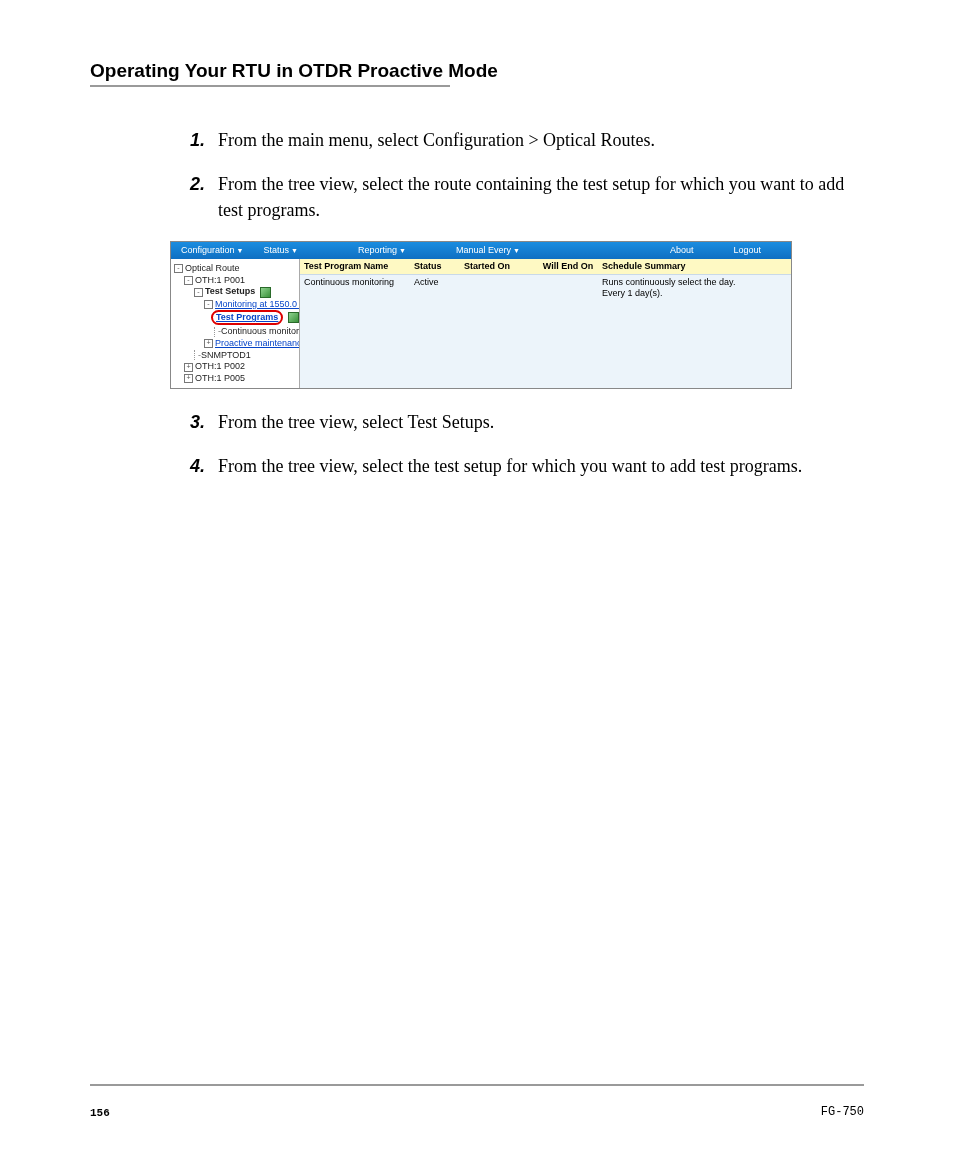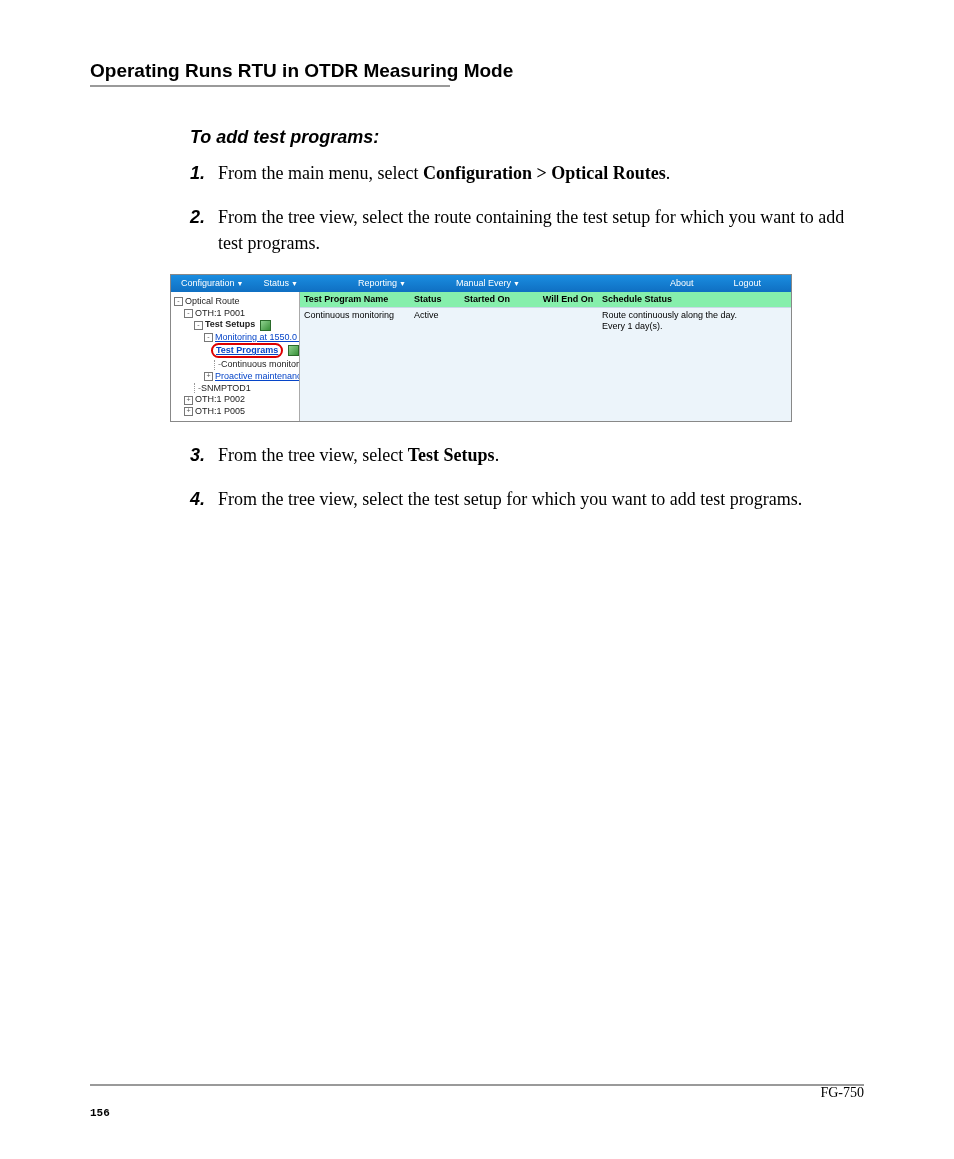--- a/index.html
+++ b/index.html
@@ -53,21 +53,21 @@
   .step-num {
     font-family: Arial, Helvetica, sans-serif;
     font-weight: bold;
     font-style: italic;
     width: 28px;
     flex: 0 0 28px;
   }
   .step-text {
     flex: 1;
   }
-  .bold { font-weight: bold; }
+  .bold { font-weight: normal; }
 
   
   .app {
     margin: 6px 0 20px -20px;
     width: 620px;
     border: 1px solid #888;
     font-family: Verdana, Arial, sans-serif;
     font-size: 9px;
     line-height: 1.2;
   }
@@ -151,21 +151,21 @@
     padding: 0px 3px;
     margin-left:-3px;
   }
 
   .content-panel {
     flex:1;
     min-height: 125px;
   }
   .grid-header {
     display:flex;
-    background:#86efac;
+    background:#fef9c3;
     font-weight: bold;
     border-bottom:1px solid #c9d9e8;
     padding:2px 4px;
   }
   .grid-row {
     display:flex;
     padding:2px 4px;
   }
   .c1 { width:110px; }
   .c2 { width:50px; }
@@ -184,34 +184,33 @@
     position:absolute;
     left:90px;
     bottom: 40px;
     font-family: Liberation Mono, monospace;
     font-weight: bold;
     font-size: 11px;
   }
   .doc-code {
     position:absolute;
     right:90px;
-    bottom: 58px;
-    font-family: Liberation Serif, serif;
-    font-size: 14px;
+    bottom: 40px;
+    font-family: Liberation Mono, monospace;
+    font-size: 12px;
   }
 </style>
 </head>
 <body>
 
 <div class="page">
-  <div class="header-title">Operating Runs RTU in OTDR Measuring Mode</div>
+  <div class="header-title">Operating Your RTU in OTDR Proactive Mode</div>
   <hr class="header-rule">
 
   <div class="content">
-    <div class="section-subtitle">To add test programs:</div>
 
     <div class="step">
       <div class="step-num">1.</div>
       <div class="step-text">
         <span>From the main menu, select </span><span class="bold">Configuration &gt; Optical Routes</span><span>.</span>
       </div>
     </div>
 
     <div class="step">
       <div class="step-num">2.</div>
@@ -239,29 +238,29 @@
           <div class="tree-row"><span class="ind ind2"></span><span class="dotted-v"></span><span class="tree-dash">-</span><span>SNMPTOD1</span></div>
           <div class="tree-row"><span class="ind ind1"></span><span class="tree-toggle">+</span><span>OTH:1 P002</span></div>
           <div class="tree-row"><span class="ind ind1"></span><span class="tree-toggle">+</span><span>OTH:1 P005</span></div>
         </div>
         <div class="content-panel">
           <div class="grid-header">
             <div class="c1">Test Program Name</div>
             <div class="c2">Status</div>
             <div class="c3">Started On</div>
             <div class="c4">Will End On</div>
-            <div class="c5">Schedule Status</div>
+            <div class="c5">Schedule Summary</div>
           </div>
           <div class="grid-row">
             <div class="c1">Continuous monitoring</div>
             <div class="c2">Active</div>
             <div class="c3"></div>
             <div class="c4"></div>
             <div class="c5">
-              <div>Route continuously along the day.</div>
+              <div>Runs continuously select the day.</div>
               <div>Every 1 day(s).</div>
             </div>
           </div>
         </div>
       </div>
     </div>
 
     <div class="step">
       <div class="step-num">3.</div>
       <div class="step-text">

